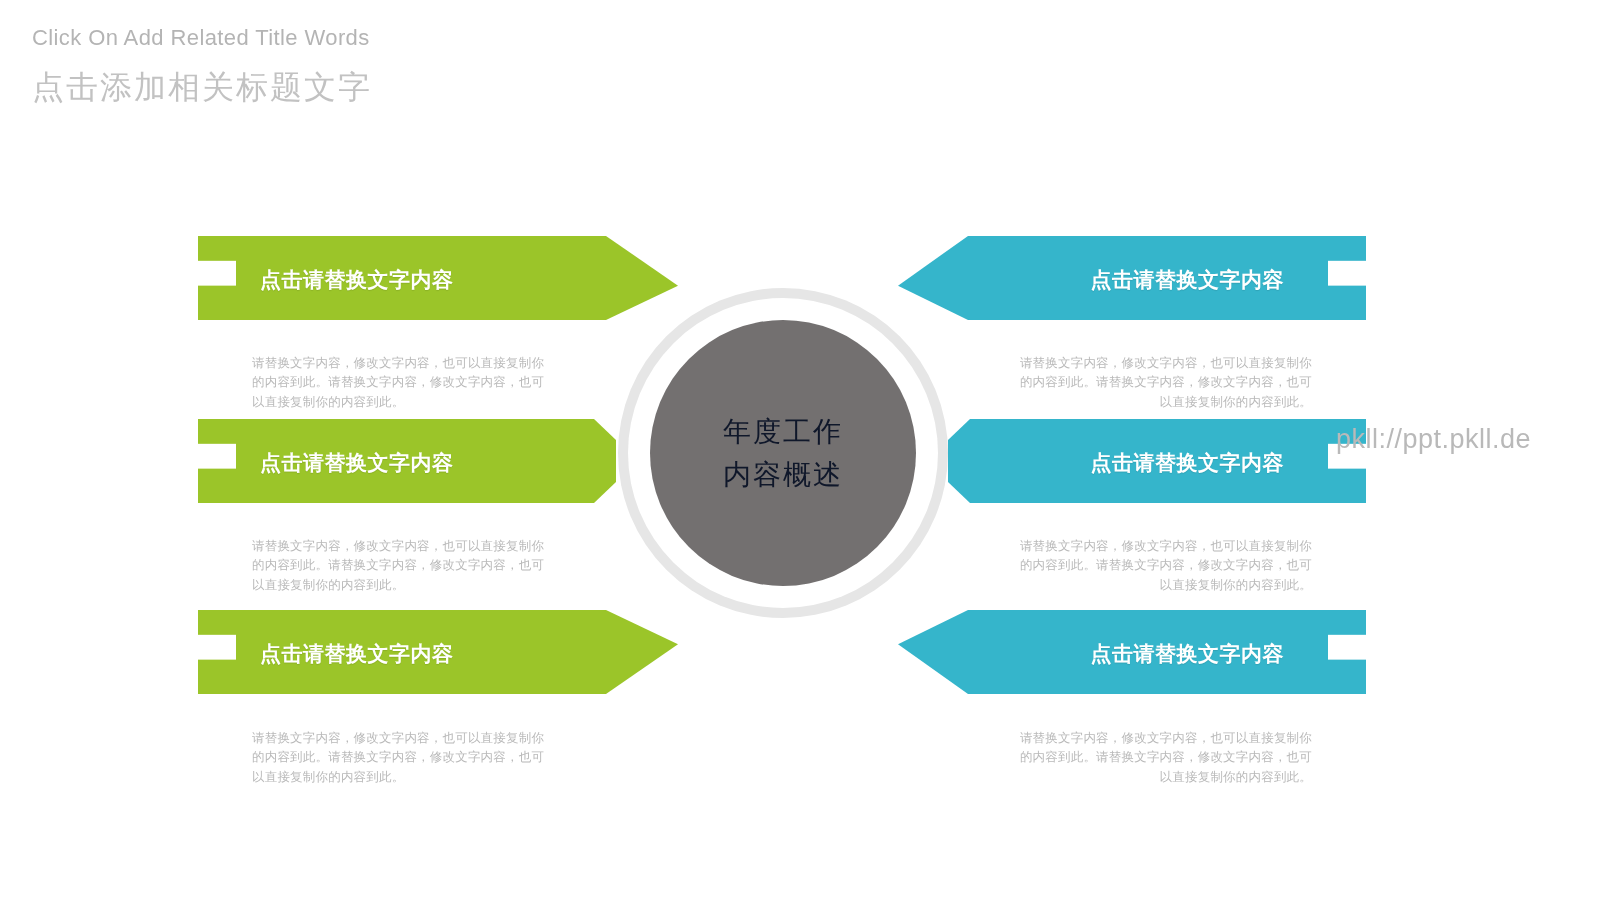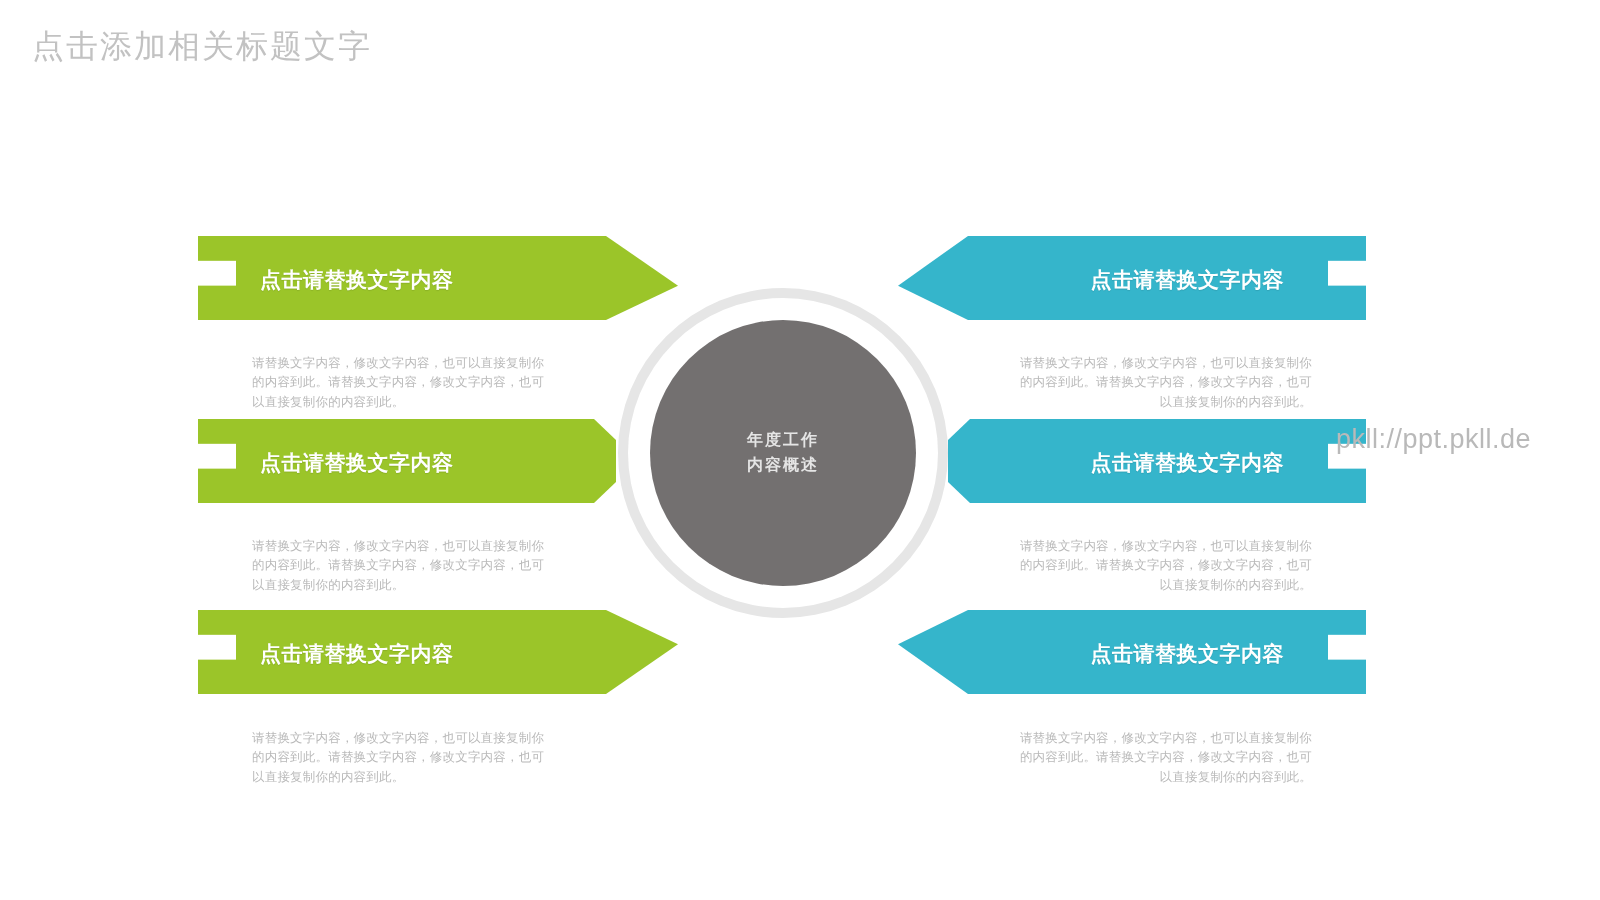--- a/index.html
+++ b/index.html
@@ -36,21 +36,21 @@
     line-height: 1.25;
     white-space: nowrap;
     font-weight: 400;
   }
   .header-cn {
     font-size: 32px;
     color: #c2c2c2;
     letter-spacing: 2px;
     line-height: 1.28;
     white-space: nowrap;
-    margin-top: 2px;
+    margin-top: 15px;
     font-weight: 400;
   }
 
   
   .diagram {
     position: absolute;
     left: 0;
     top: 0;
     width: 1600px;
     height: 900px;
@@ -128,23 +128,23 @@
     right: 22px;
     bottom: 22px;
     border-radius: 50%;
     background: #737070;
     display: flex;
     flex-direction: column;
     align-items: center;
     justify-content: center;
   }
   .center-line {
-    color: #e5e5e5;
-    font-size: 16px;
-    font-weight: bold;
+    color: #0f172a;
+    font-size: 28px;
+    font-weight: normal;
     letter-spacing: 2px;
     line-height: 1.55;
     white-space: nowrap;
   }
 
   
   .watermark {
     position: absolute;
     left: 1336px;
     top: 424px;
@@ -154,20 +154,21 @@
     white-space: nowrap;
     user-select: none;
   }
 </style>
 </head>
 <body>
 
 <div class="slide">
 
   <div class="header">
+    <div class="header-en">Click On Add Related Title Words</div>
     <div class="header-cn">点击添加相关标题文字</div>
   </div>
 
   <div class="diagram">
 
     <div class="banner left" style="left:198px; top:236px; width:480px;">
       <svg viewBox="0 0 480 88" preserveAspectRatio="none">
         <path d="M0,0 L408,0 L480,52 L408,88 L0,88 Z" fill="#9bc529"></path>
         <rect x="0" y="26" width="38" height="26" fill="#ffffff"></rect>
       </svg>

